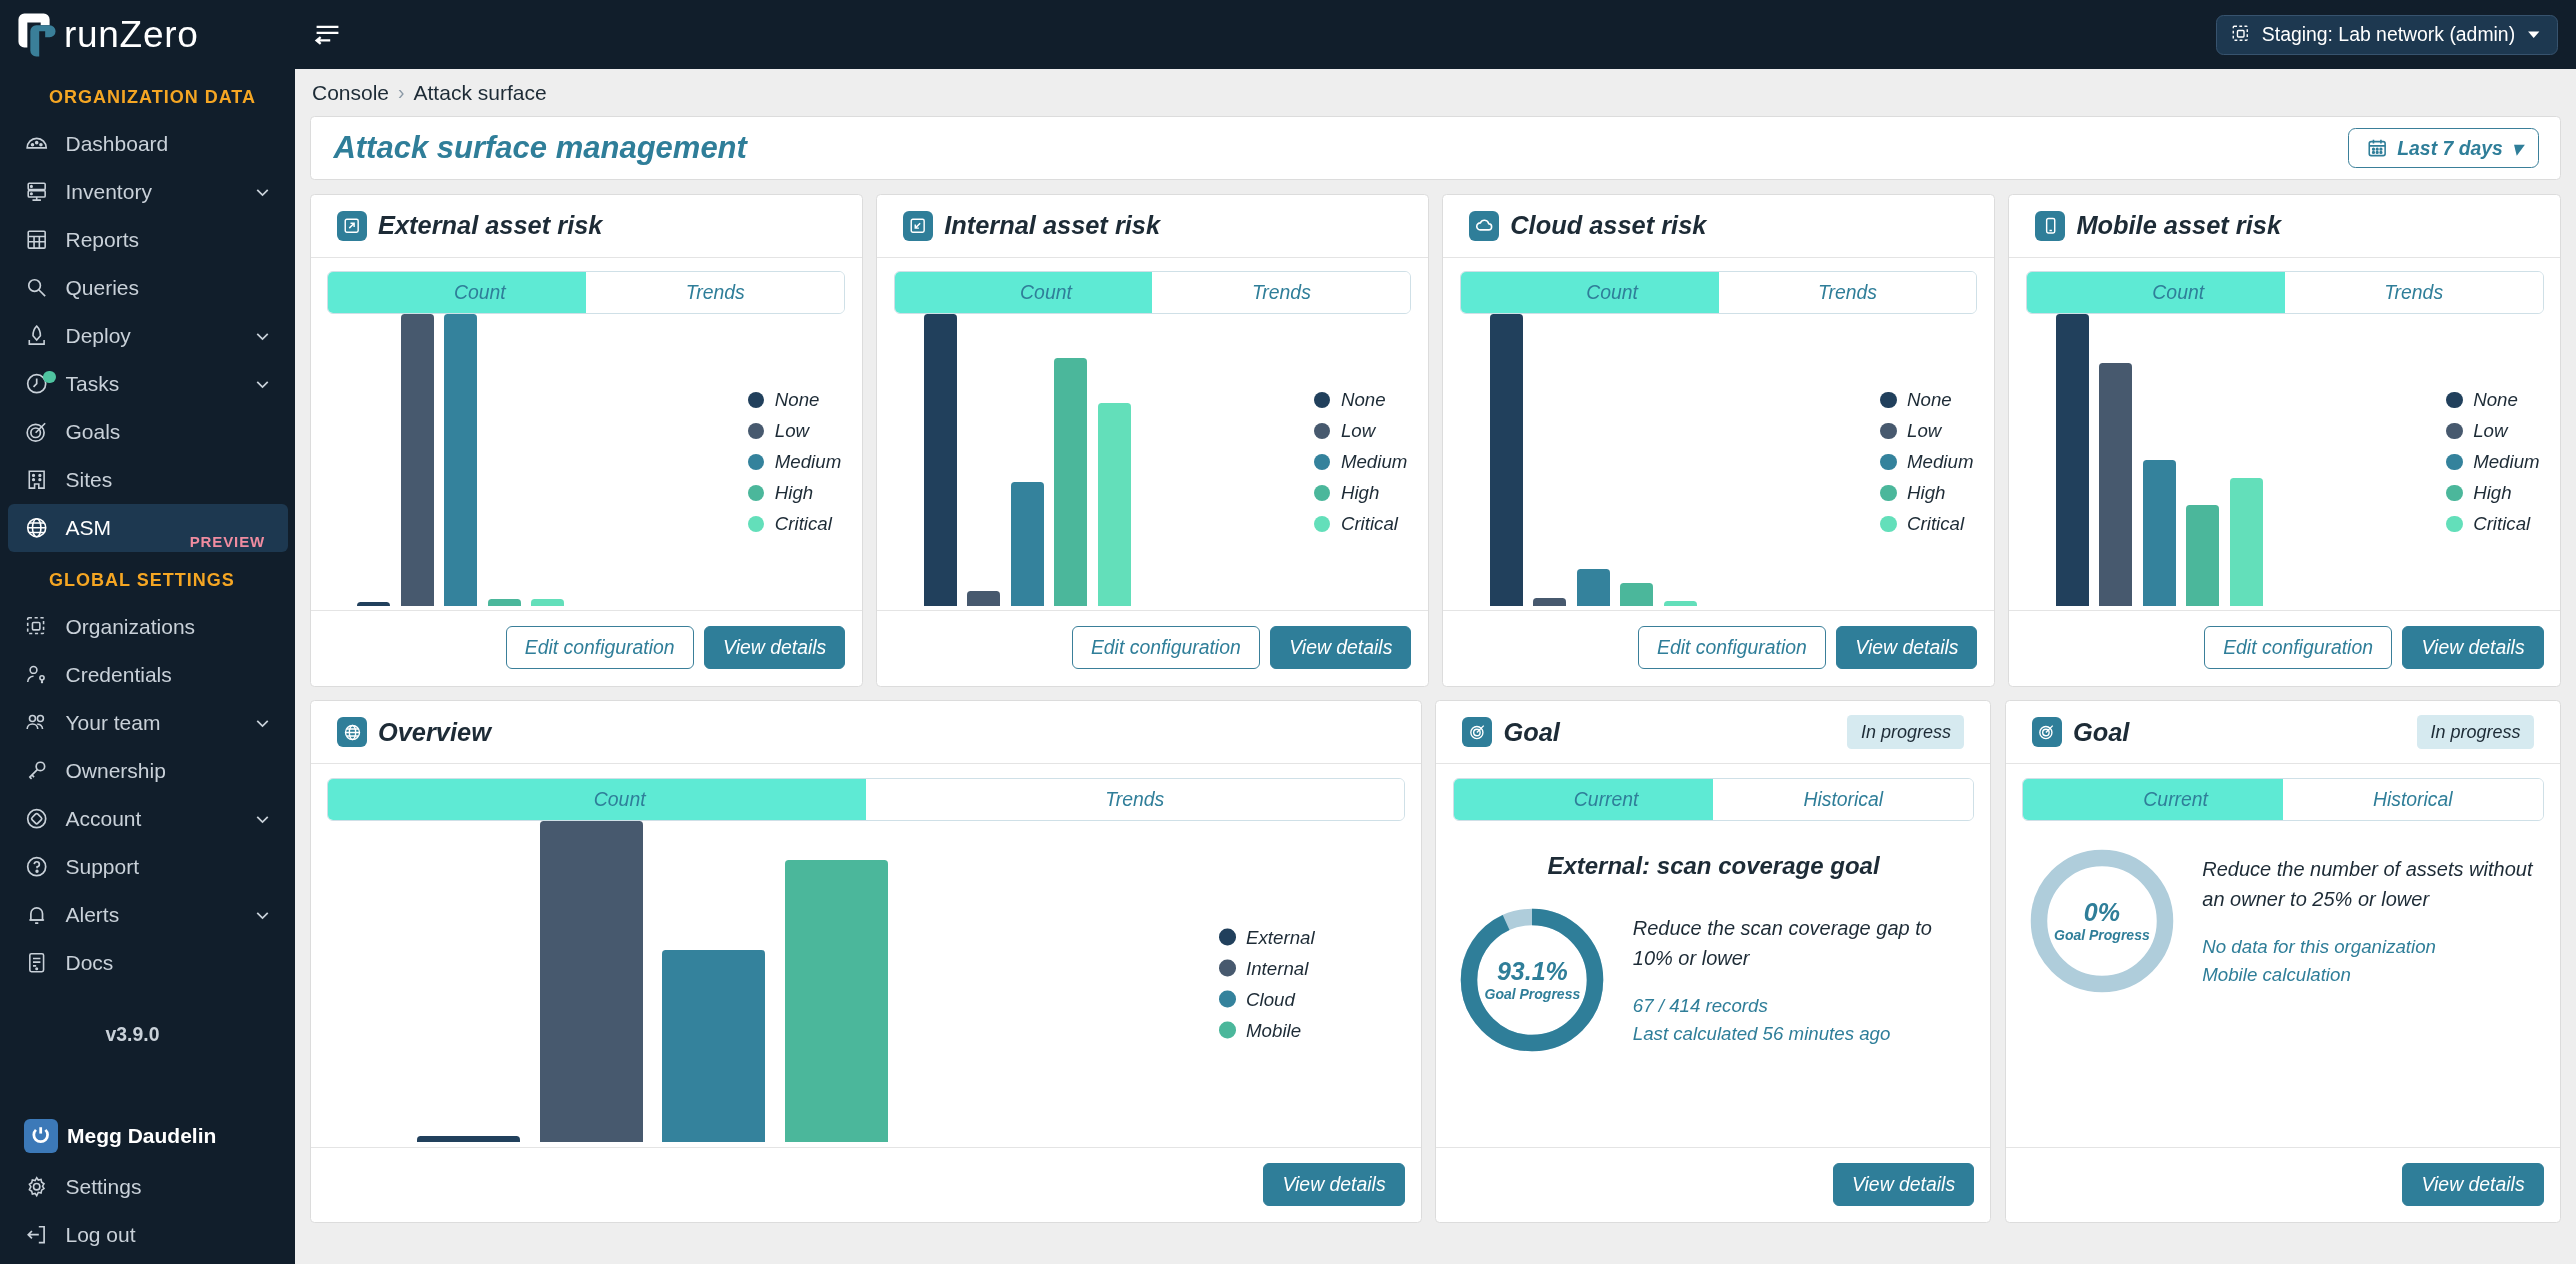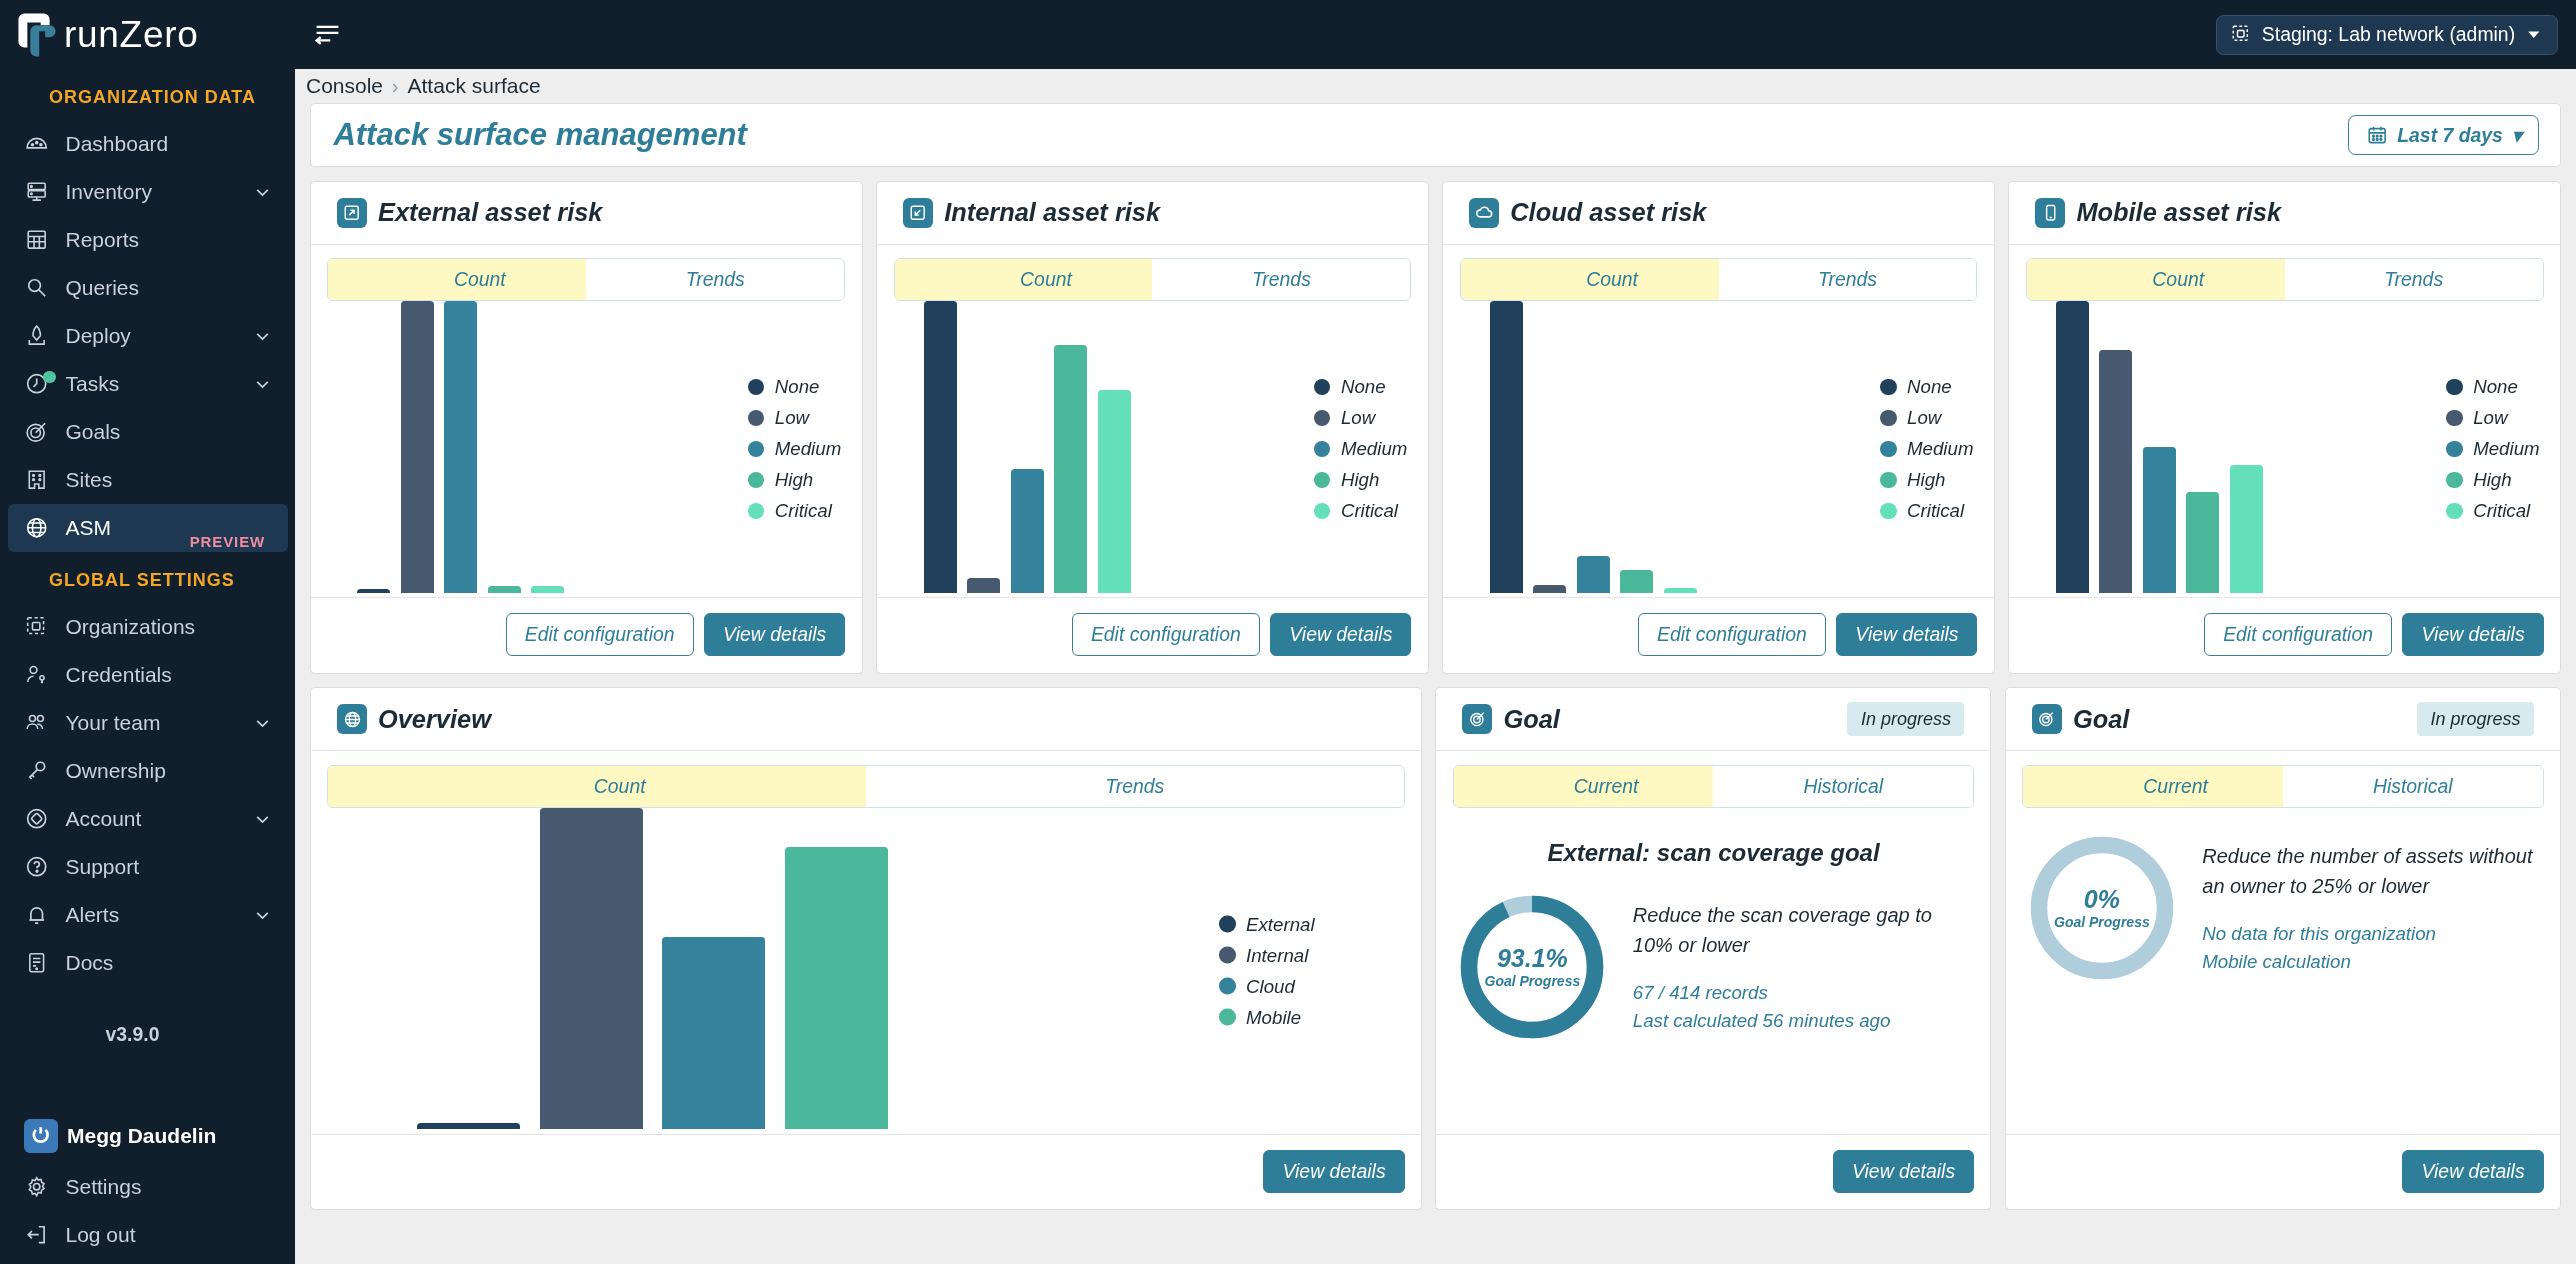--- a/index.html
+++ b/index.html
@@ -49,21 +49,21 @@
   
   #main { flex: 1 1 auto; height: 1265px; display: flex; flex-direction: column; background: #eeeeee; }
   #topbar { height: 69px; background: #111e2b; display: flex; align-items: center; justify-content: space-between; padding: 0 18px 0 16.4px; }
   .hamburger { width: 33px; height: 30px; cursor: pointer; }
   .org-switch {
     display: flex; align-items: center; gap: 9px;
     background: #1d3850; border: 0.7px solid #37536e; border-radius: 7.5px;
     padding: 7.5px 13.5px; color: #ffffff; font-size: 19.4px; cursor: pointer;
   }
 
-  #breadcrumb { height: 34px; display: flex; align-items: center; padding-left: 11px; font-size: 21px; color: #1d2b36; gap: 9px; }
+  #breadcrumb { height: 47px; display: flex; align-items: center; padding-left: 17px; font-size: 21px; color: #1d2b36; gap: 9px; }
   #breadcrumb .sep { color: #8b99a6; font-size: 19.4px; }
 
   #content { flex: 1 1 auto; padding: 0 15px 0 15px; overflow: hidden; font-style: italic; }
 
   .panel {
     background: #ffffff; border: 0.7px solid #dcdcdc; border-radius: 4.5px;
   }
   #title-panel {
     height: 64px; display: flex; align-items: center; justify-content: space-between;
     padding: 0 21px 0 22.4px; margin-bottom: 13.5px;
@@ -85,21 +85,21 @@
     border-bottom: 0.7px solid #e4e4e4; gap: 11px; flex: 0 0 63px; text-align: center;
   }
   .card-icon { width: 30px; height: 30px; flex: 0 0 30px; background: #2f7e99; border-radius: 6px; display:flex; align-items:center; justify-content:center; }
   .card-title { font-size: 25.4px; font-weight: 700; color: #1d2b36; }
   .status-badge { margin-left: auto; background: #d6eaf0; color: #1d2b36; font-size: 18px; padding: 6.7px 13.5px; border-radius: 4.5px; }
 
   .card-body { flex: 1 1 auto; padding: 13.5px 16.4px 0 16.4px; display: flex; flex-direction: column; min-height: 0; }
 
   .seg { display: flex; border: 0.7px solid #cfe0e7; border-radius: 6px; overflow: hidden; flex: 0 0 43px; }
   .seg > div { flex: 1 1 50%; display: flex; align-items: center; justify-content: center; font-size: 19.4px; color: #2f7e99; cursor: pointer; background: #ffffff; }
-  .seg > div.on { background: #fef9c3; padding-left: 45px; }
+  .seg > div.on { background: #5eead4; padding-left: 45px; }
 
   .chart-area { flex: 1 1 auto; display: flex; align-items: flex-end; min-height: 0; position: relative; padding-bottom: 4.5px; }
   .bars { display: flex; align-items: flex-end; gap: 10.5px; height: 100%; padding-left: 30px; }
   .bars.ov { gap: 19.4px; padding-left: 90px; }
   .bar { width: 33px; border-radius: 3.7px 3.7px 0 0; }
   .bars.ov .bar { width: 103px; }
 
   .legend { position: absolute; right: 4px; top: 50%; transform: translateY(-50%); display: flex; flex-direction: column; gap: 9px; }
   .legend.ov { right: 90px; }
   .legend-item { display: flex; align-items: center; gap: 10.5px; font-size: 18.7px; color: #1d2b36; }

